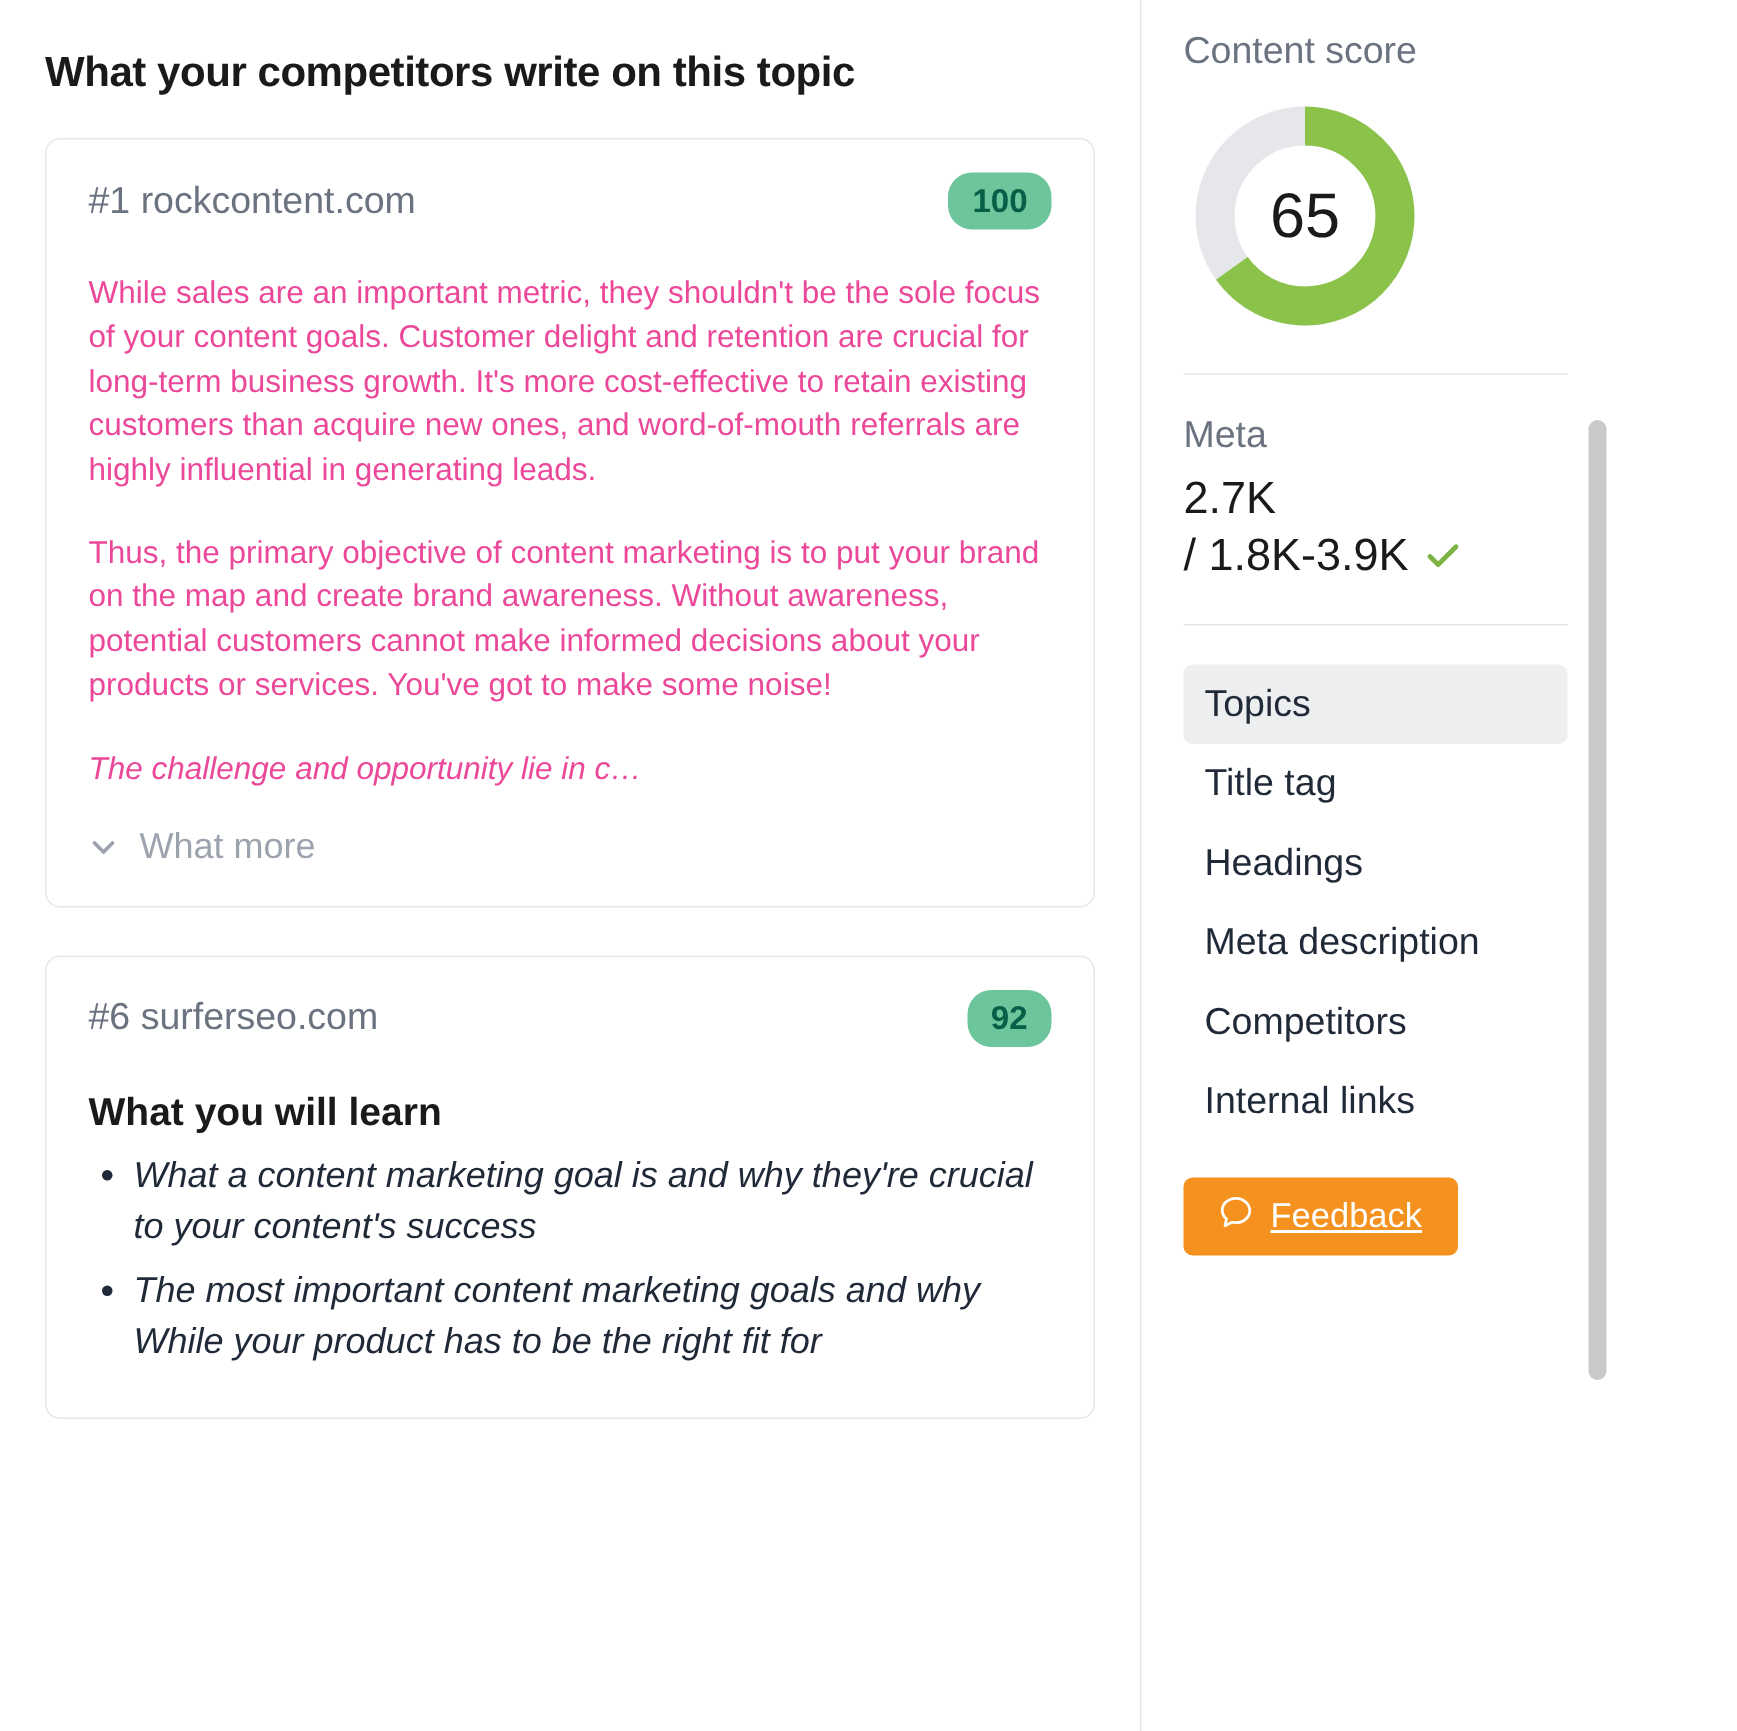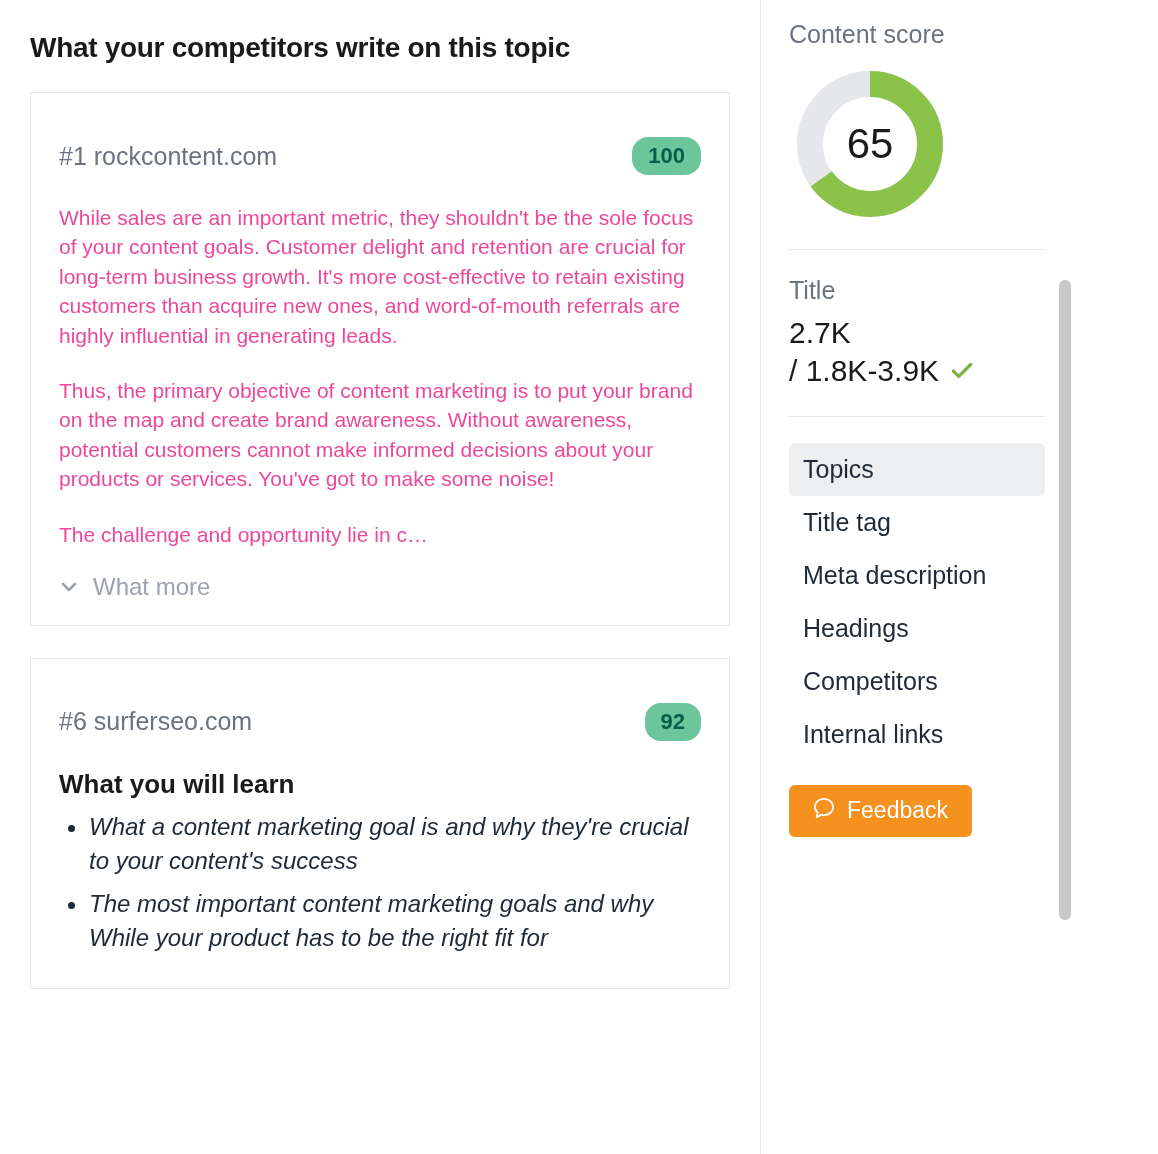--- a/index.html
+++ b/index.html
@@ -26,22 +26,22 @@
     }
     .page-heading {
       font-size: 28px;
       font-weight: 700;
       color: #1a1a1a;
       margin-bottom: 28px;
       letter-spacing: -0.3px;
     }
     .card {
       border: 1px solid #e5e7eb;
-      border-radius: 0;
-      padding: 44px 28px 24px 28px;
+      border-radius: 10px;
+      padding: 22px 28px 24px 28px;
       margin-bottom: 32px;
       background: #fff;
     }
     .card-header {
       display: flex;
       justify-content: space-between;
       align-items: center;
       margin-bottom: 28px;
     }
     .card-title {
@@ -59,20 +59,21 @@
       display: inline-block;
     }
     .card-body p {
       font-size: 21px;
       line-height: 1.4;
       color: #ec4899;
       margin-bottom: 26px;
     }
     .card-body p:last-of-type {
       margin-bottom: 16px;
+      font-style: italic;
     }
     .show-more {
       display: inline-flex;
       align-items: center;
       gap: 14px;
       font-size: 24px;
       color: #9ca3af;
       cursor: pointer;
       margin-top: 8px;
     }
@@ -185,20 +186,21 @@
       color: #fff;
       border: none;
       border-radius: 6px;
       padding: 12px 24px;
       font-size: 23px;
       font-weight: 500;
       display: inline-flex;
       align-items: center;
       gap: 12px;
       cursor: pointer;
+      text-decoration: underline;
     }
     .scrollbar {
       position: absolute;
       right: 2px;
       top: 0;
       width: 12px;
       height: 100%;
     }
     .scrollbar-thumb {
       position: absolute;
@@ -261,39 +263,39 @@
           <circle cx="75" cy="75" r="60" fill="none" stroke="#e5e7eb" stroke-width="26"></circle>
           <circle id="donut-arc" cx="75" cy="75" r="60" fill="none" stroke="#8bc34a" stroke-width="26" stroke-dasharray="245.04422698000386 376.99111843077515" stroke-linecap="butt"></circle>
         </svg>
         <div class="donut-number">65</div>
       </div>
     </div>
 
     <hr class="side-hr">
 
     <div class="words-block">
-      <div class="side-label">Title</div>
+      <div class="side-label">Meta</div>
       <div class="words-value">2.7K</div>
       <div class="words-range">
         <span>/ 1.8K-3.9K</span>
         <span class="checkmark">
           <svg width="26" height="26" viewBox="0 0 24 24" fill="none">
             <path d="M4 12l5 5L20 6" stroke="#7cb342" stroke-width="3" stroke-linecap="round" stroke-linejoin="round"></path>
           </svg>
         </span>
       </div>
     </div>
 
     <hr class="side-hr">
 
     <ul class="nav-list">
       <li class="active">Topics</li>
       <li>Title tag</li>
+      <li>Headings</li>
       <li>Meta description</li>
-      <li>Headings</li>
       <li>Competitors</li>
       <li>Internal links</li>
     </ul>
 
     <button class="feedback-btn">
       <span>
         <svg width="22" height="22" viewBox="0 0 24 24" fill="none">
           <path d="M12 2C6.48 2 2 5.92 2 10.75c0 2.46 1.18 4.68 3.08 6.26L4 22l5.08-2.54c.93.19 1.9.29 2.92.29 5.52 0 10-3.92 10-8.75S17.52 2 12 2z" stroke="#fff" stroke-width="2" stroke-linejoin="round"></path>
         </svg>
       </span>

